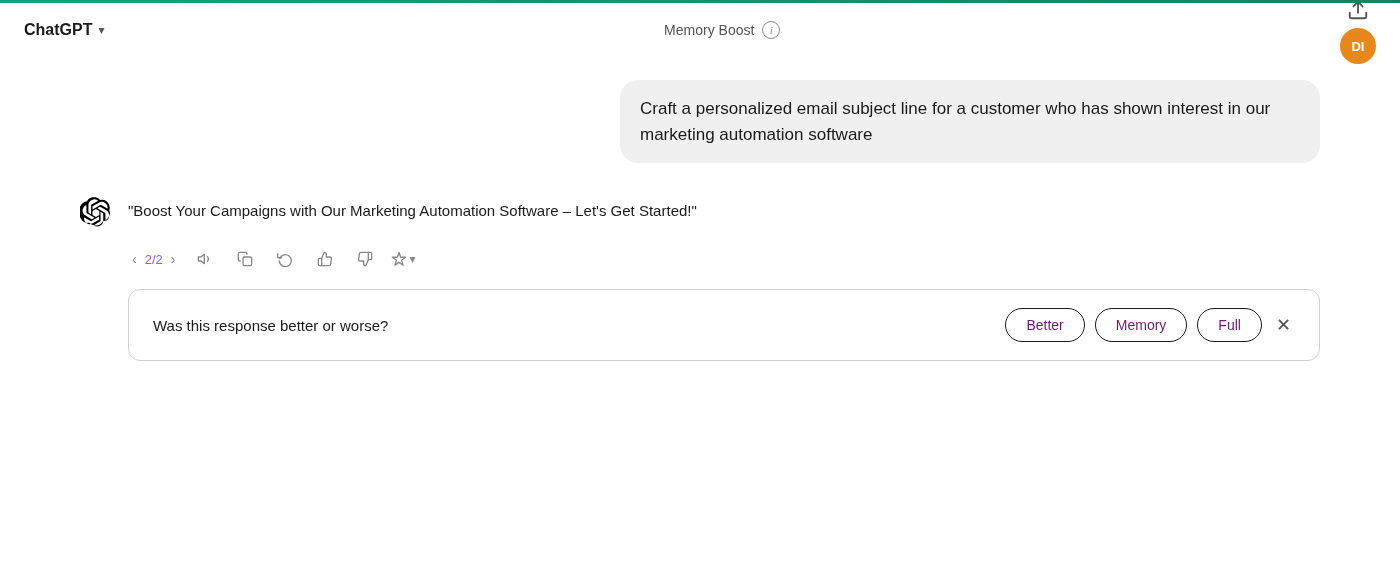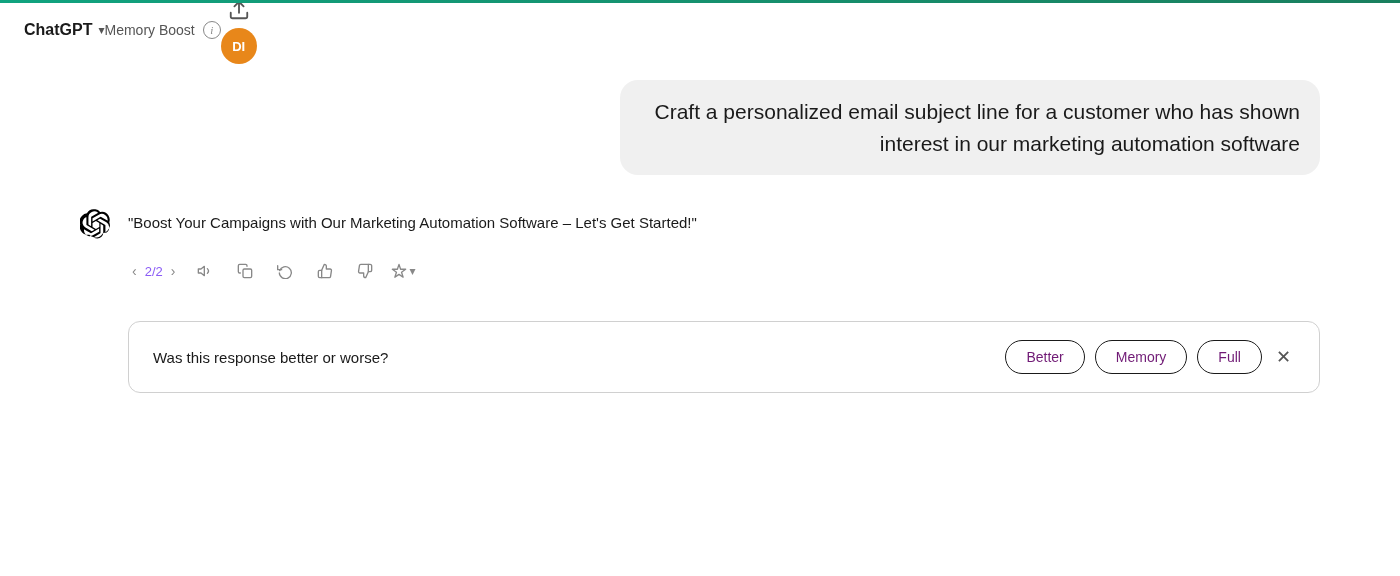--- a/index.html
+++ b/index.html
@@ -17,21 +17,21 @@
       position: absolute;
       top: 0; left: 0; right: 0;
       height: 3px;
       background: linear-gradient(90deg, #10a37f, #1a7f5e);
     }
 
     
     .header {
       display: flex;
       align-items: center;
-      justify-content: flex-start;
+      justify-content: space-between;
       padding: 0 24px;
       height: 60px;
     }
 
     .header-left {
       display: flex;
       align-items: center;
       gap: 6px;
     }
 
@@ -114,24 +114,23 @@
       display: flex;
       justify-content: flex-end;
       padding: 0 80px;
     }
 
     .user-message {
       background: #f0f0f0;
       border-radius: 18px;
       padding: 16px 20px;
       max-width: 700px;
-      font-size: 21px;
+      font-size: 17px;
       color: #1a1a1a;
       line-height: 1.5;
-      text-align: right;
     }
 
     
     .assistant-message-wrapper {
       display: flex;
       flex-direction: column;
       padding: 0 80px;
       gap: 16px;
     }
 
@@ -204,21 +203,20 @@
     
     .feedback-box {
       margin-left: 48px;
       border: 1.5px solid #d0d0d0;
       border-radius: 12px;
       padding: 18px 24px;
       display: flex;
       align-items: center;
       justify-content: space-between;
       gap: 20px;
-      margin-top: 20px;
     }
 
     .feedback-question {
       font-size: 15px;
       color: #1a1a1a;
     }
 
     .feedback-buttons {
       display: flex;
       align-items: center;

